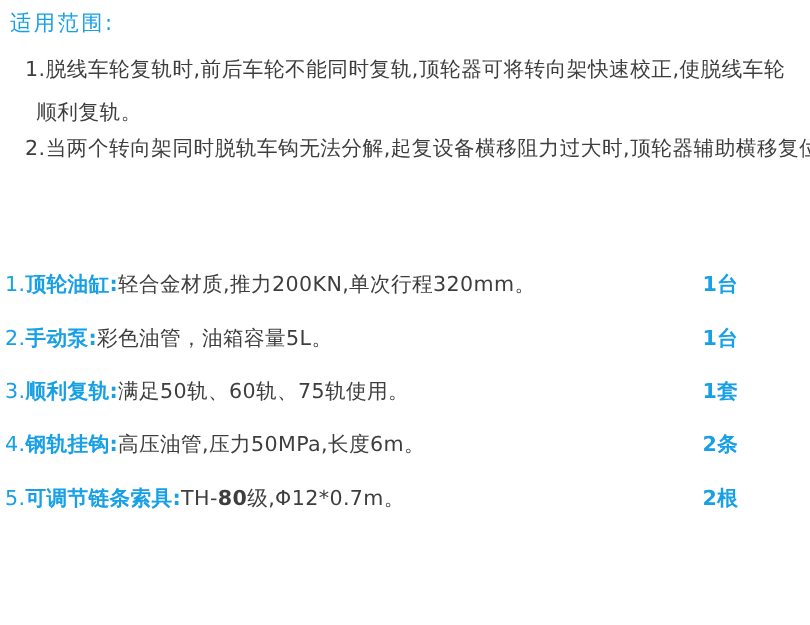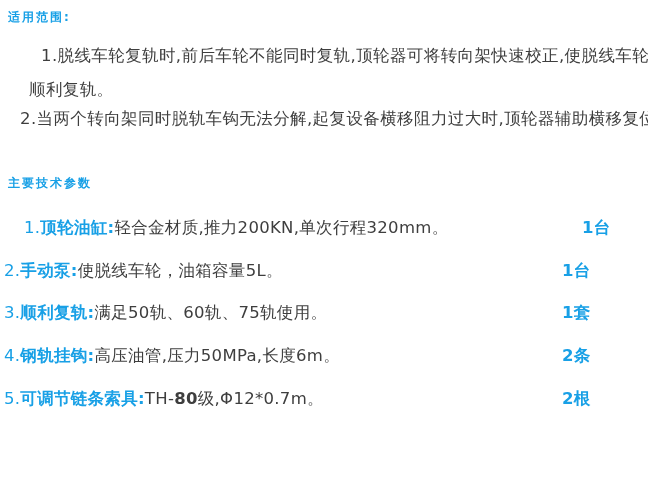--- a/index.html
+++ b/index.html
@@ -9,22 +9,22 @@
     height: 500px;
     background: #ffffff;
     font-family: "DejaVu Sans", sans-serif;
     overflow: hidden;
     --accent: #18a0e6;
     --text: #3e3e3e;
   }
   .abs { position: absolute; white-space: nowrap; line-height: 1; }
   .section-title {
     color: var(--accent);
-    font-size: 12px;
-    font-weight: bold;
+    font-size: 17px;
+    font-weight: normal;
     letter-spacing: 2px;
     text-align: right;
   }
   .scope-line {
     color: var(--text);
     font-size: 16.5px;
     letter-spacing: 0.4px;
   }
   .spec-row {
     left: 4px;
@@ -38,50 +38,49 @@
   .spec-desc-bold { color: var(--text); font-weight: bold; text-align: right; }
   .spec-qty {
     position: absolute;
     left: 558px;
     top: 0;
     color: var(--accent);
     font-weight: bold;
   }
   
   .scope-title   { left: 8px;  top: 11px;  }
-  .scope-line-0  { left: 20px; top: 48px; margin-left: 21px;  }
+  .scope-line-0  { left: 20px; top: 48px;  }
   .scope-line-1  { left: 29px; top: 82px;  }
   .scope-line-2  { left: 20px; top: 111px; }
   .specs-title   { left: 8px;  top: 177px; }
-  .spec-row-0 { top: 220px; margin-left: 20px; }
+  .spec-row-0 { top: 220px; }
   .spec-row-1 { top: 263px; }
   .spec-row-2 { top: 305px; }
   .spec-row-3 { top: 348px; }
   .spec-row-4 { top: 391px; }
 </style>
 </head>
 <body>
 
 <div class="page" style="--accent: #18a0e6; --text: #3e3e3e; background: rgb(255, 255, 255);">
 
   <div class="abs section-title scope-title">适用范围:</div>
 
   <div class="abs scope-line scope-line-0">1.脱线车轮复轨时,前后车轮不能同时复轨,顶轮器可将转向架快速校正,使脱线车轮</div>
   <div class="abs scope-line scope-line-1">顺利复轨。</div>
   <div class="abs scope-line scope-line-2">2.当两个转向架同时脱轨车钩无法分解,起复设备横移阻力过大时,顶轮器辅助横移复位。</div>
 
-  <div class="abs section-title specs-title">主要技术参数</div>
 
   <div class="abs spec-row spec-row-0">
     <span class="spec-number">1.</span><span class="spec-label">顶轮油缸:</span><span class="spec-desc">轻合金材质,推力200KN,单次行程320mm。</span>
     <span class="spec-qty">1台</span>
   </div>
 
   <div class="abs spec-row spec-row-1">
-    <span class="spec-number">2.</span><span class="spec-label">手动泵:</span><span class="spec-desc">使脱线车轮，油箱容量5L。</span>
+    <span class="spec-number">2.</span><span class="spec-label">手动泵:</span><span class="spec-desc">彩色油管，油箱容量5L。</span>
     <span class="spec-qty">1台</span>
   </div>
 
   <div class="abs spec-row spec-row-2">
     <span class="spec-number">3.</span><span class="spec-label">顺利复轨:</span><span class="spec-desc">满足50轨、60轨、75轨使用。</span>
     <span class="spec-qty">1套</span>
   </div>
 
   <div class="abs spec-row spec-row-3">
     <span class="spec-number">4.</span><span class="spec-label">钢轨挂钩:</span><span class="spec-desc">高压油管,压力50MPa,长度6m。</span>

